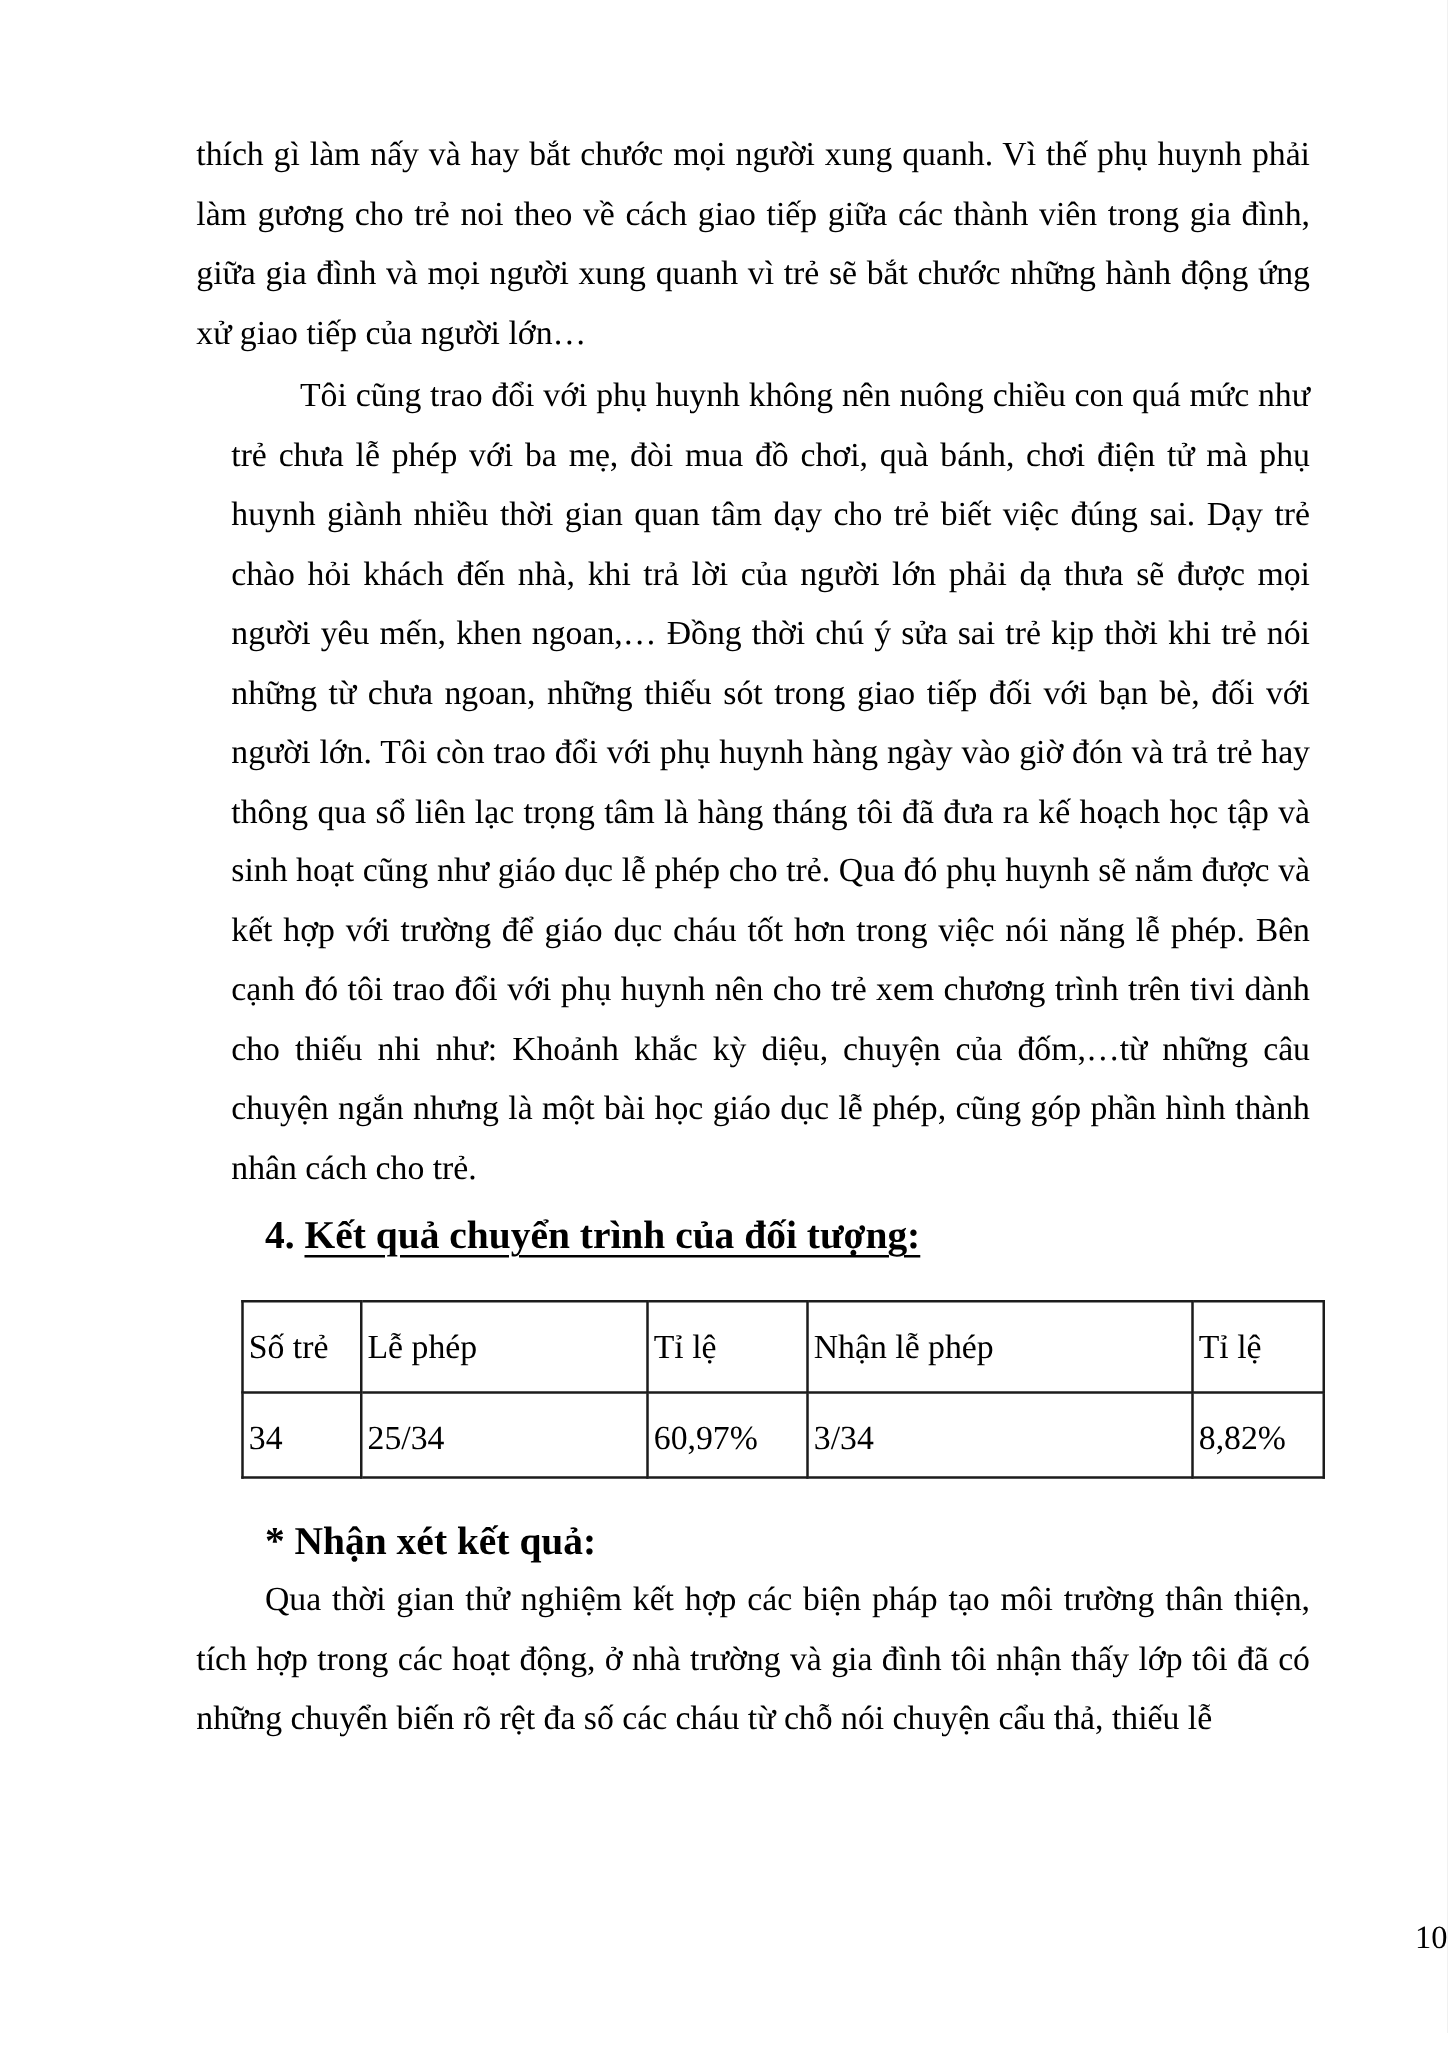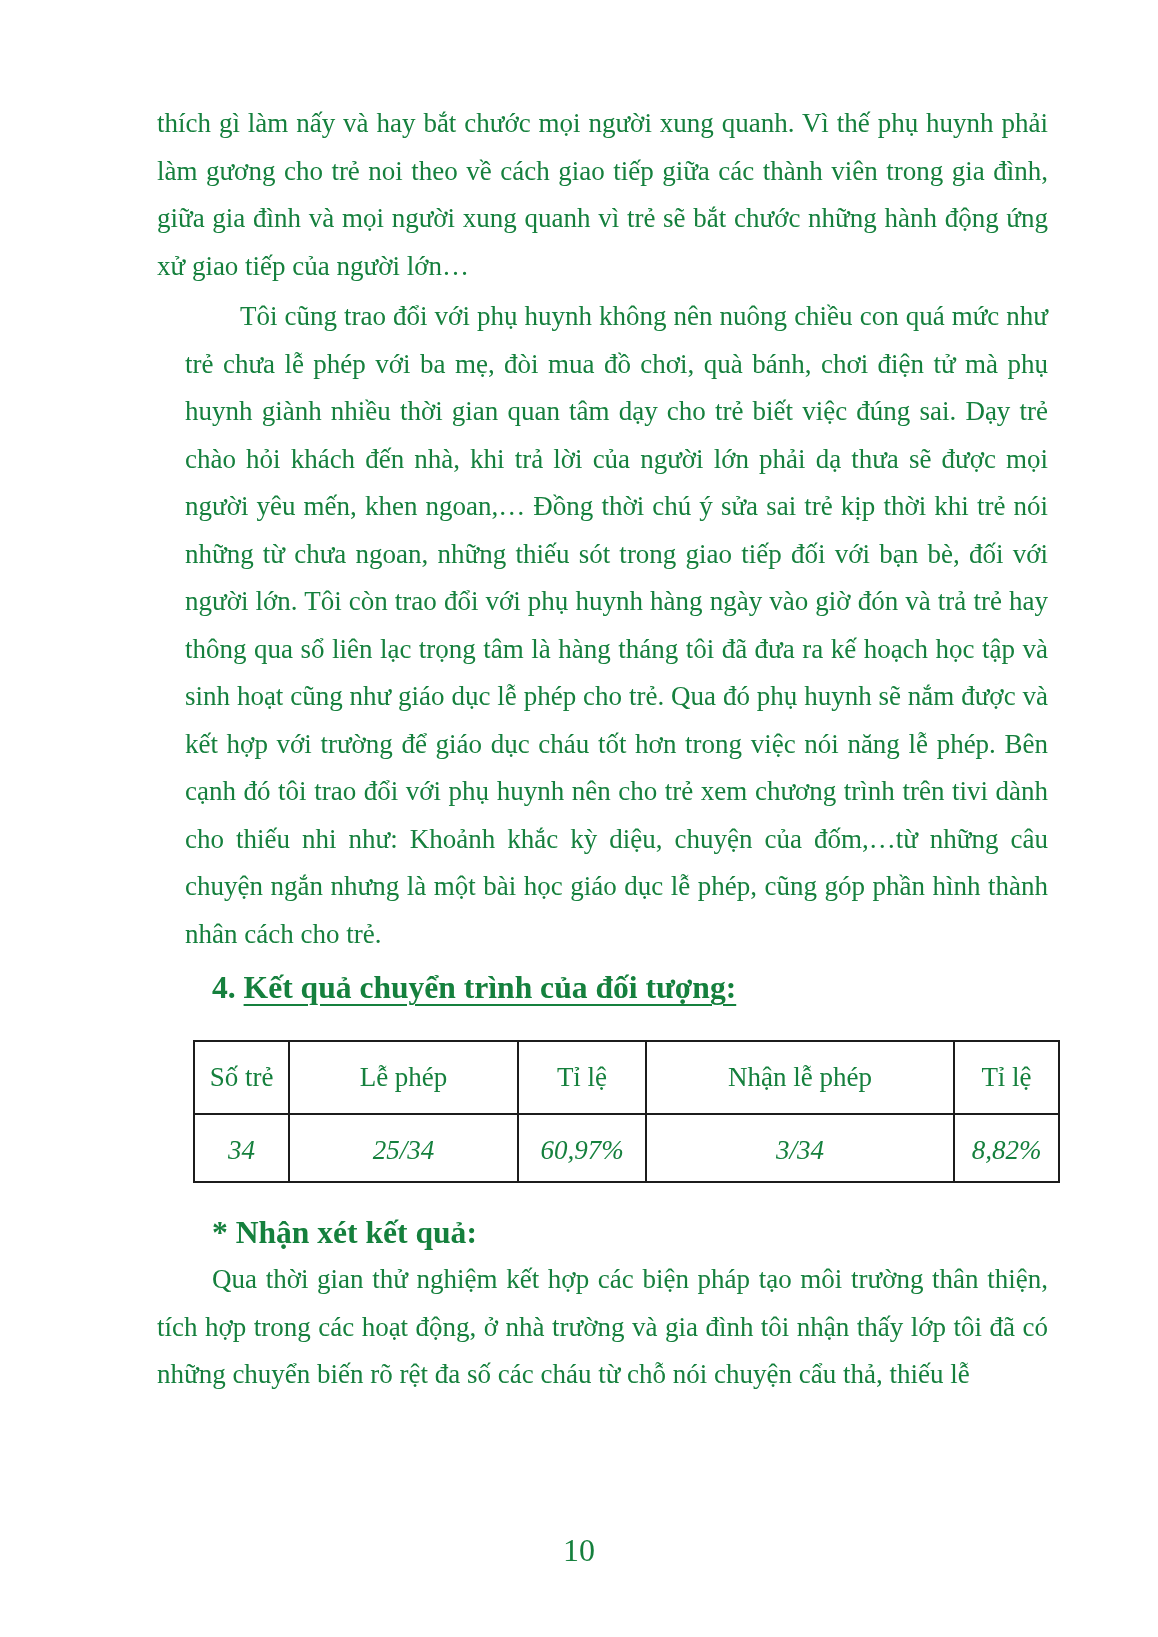--- a/index.html
+++ b/index.html
@@ -7,21 +7,21 @@
     position: relative;
     width: 1158px;
     height: 1637px;
     margin: 0 auto;
     background: #ffffff;
     box-sizing: border-box;
     padding: 100px 110px 0 157px;
     font-family: "Liberation Serif", "DejaVu Serif", serif;
     font-size: 27px;
     line-height: 47.5px;
-    color: #15803d;
+    color: #000000;
     text-align: justify;
     overflow: hidden;
   }
   .page p { margin: 0; text-indent: 55px; }
   p.continuation { text-indent: 0; }
   p.para-2 { margin-top: 3px; margin-left: 28px; }
   p.para-3 { margin-top: 4px; }
   p.para-4 { }
   .section-heading {
     margin: 6px 0 0;
@@ -36,39 +36,39 @@
   .note-heading {
     margin: 26px 0 0;
     font-weight: bold;
     text-indent: 55px;
   }
   table.results-table {
     border-collapse: collapse;
     table-layout: fixed;
     width: 865px;
     margin: 28px 0 12px 36px;
-    text-align: center;
+    text-align: left;
     text-indent: 0;
   }
   table.results-table td {
     border: 2px solid #1c1c1c;
     box-sizing: border-box;
     vertical-align: top;
     padding: 12px 4px 0 4px;
     overflow: hidden;
   }
   tr.header-row td { height: 73px; }
-  tr.data-row td { height: 68px; font-style: italic; }
+  tr.data-row td { height: 68px; }
   .page-number {
     position: absolute;
     left: 0;
     right: 0;
     top: 1530px;
-    text-align: center;
-    font-size: 32px;
+    text-align: right;
+    font-size: 26px;
     line-height: 40px;
   }
 </style>
 </head>
 <body>
 
 <div class="page">
 
   <p class="continuation">thích gì làm nấy và hay bắt chước mọi người xung quanh. Vì thế phụ huynh phải làm gương cho trẻ noi theo về cách giao tiếp giữa các thành viên trong gia đình, giữa gia đình và mọi người xung quanh vì trẻ sẽ bắt chước những hành động ứng xử giao tiếp của người lớn…</p>
 

